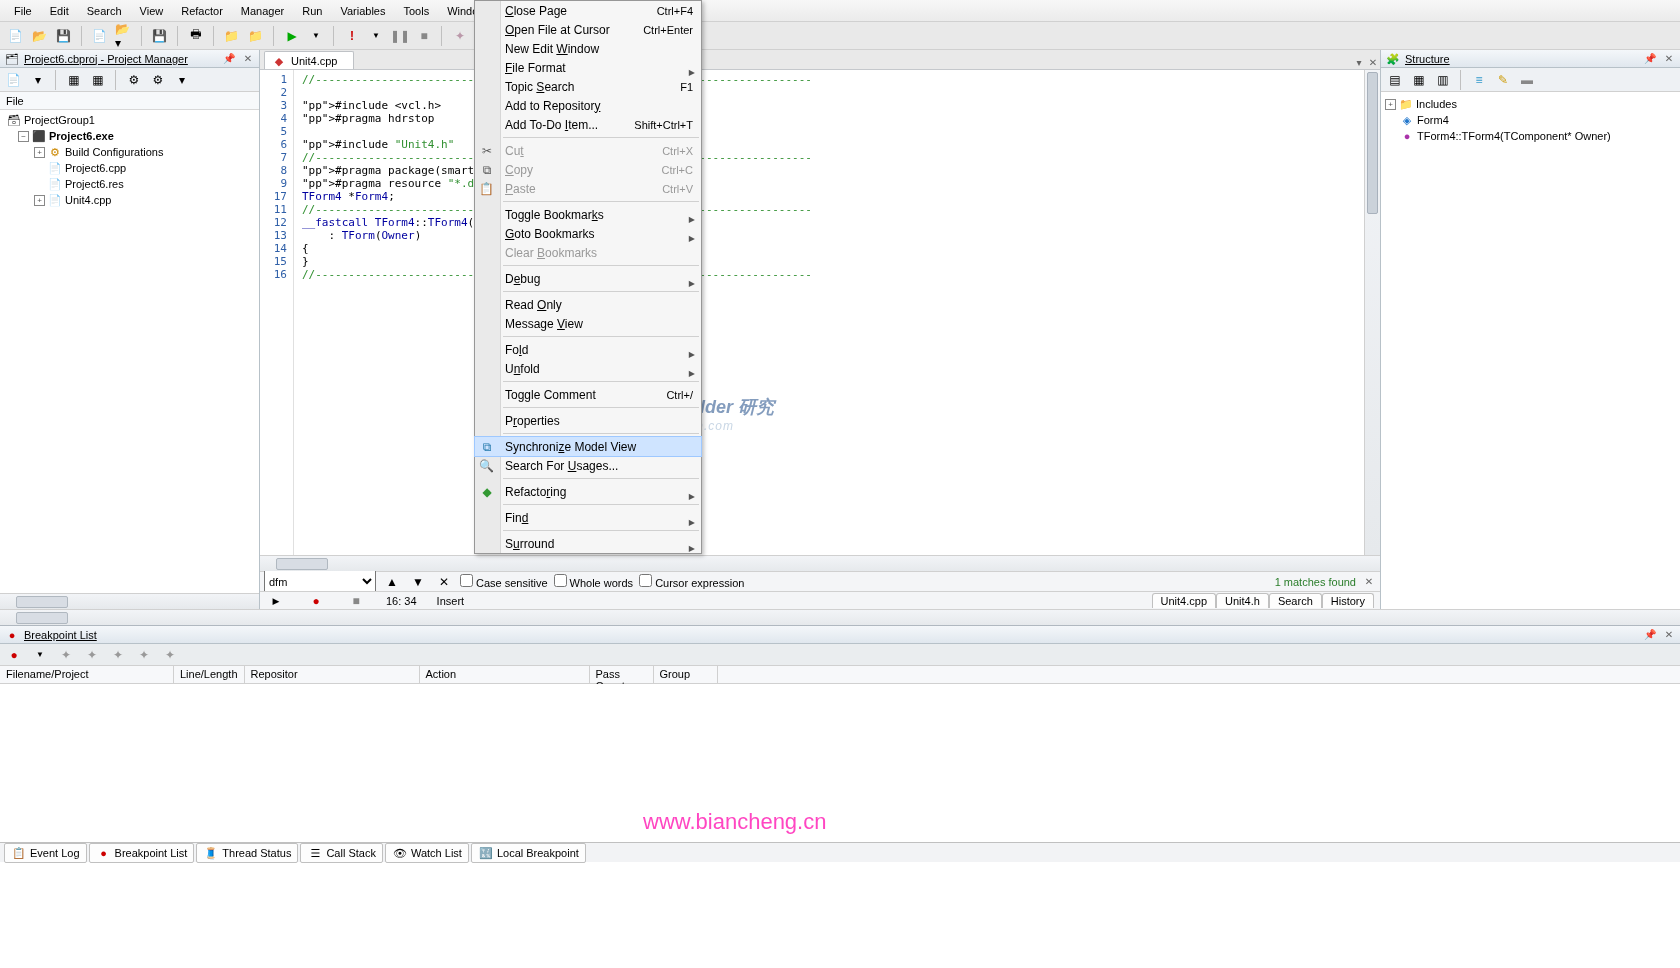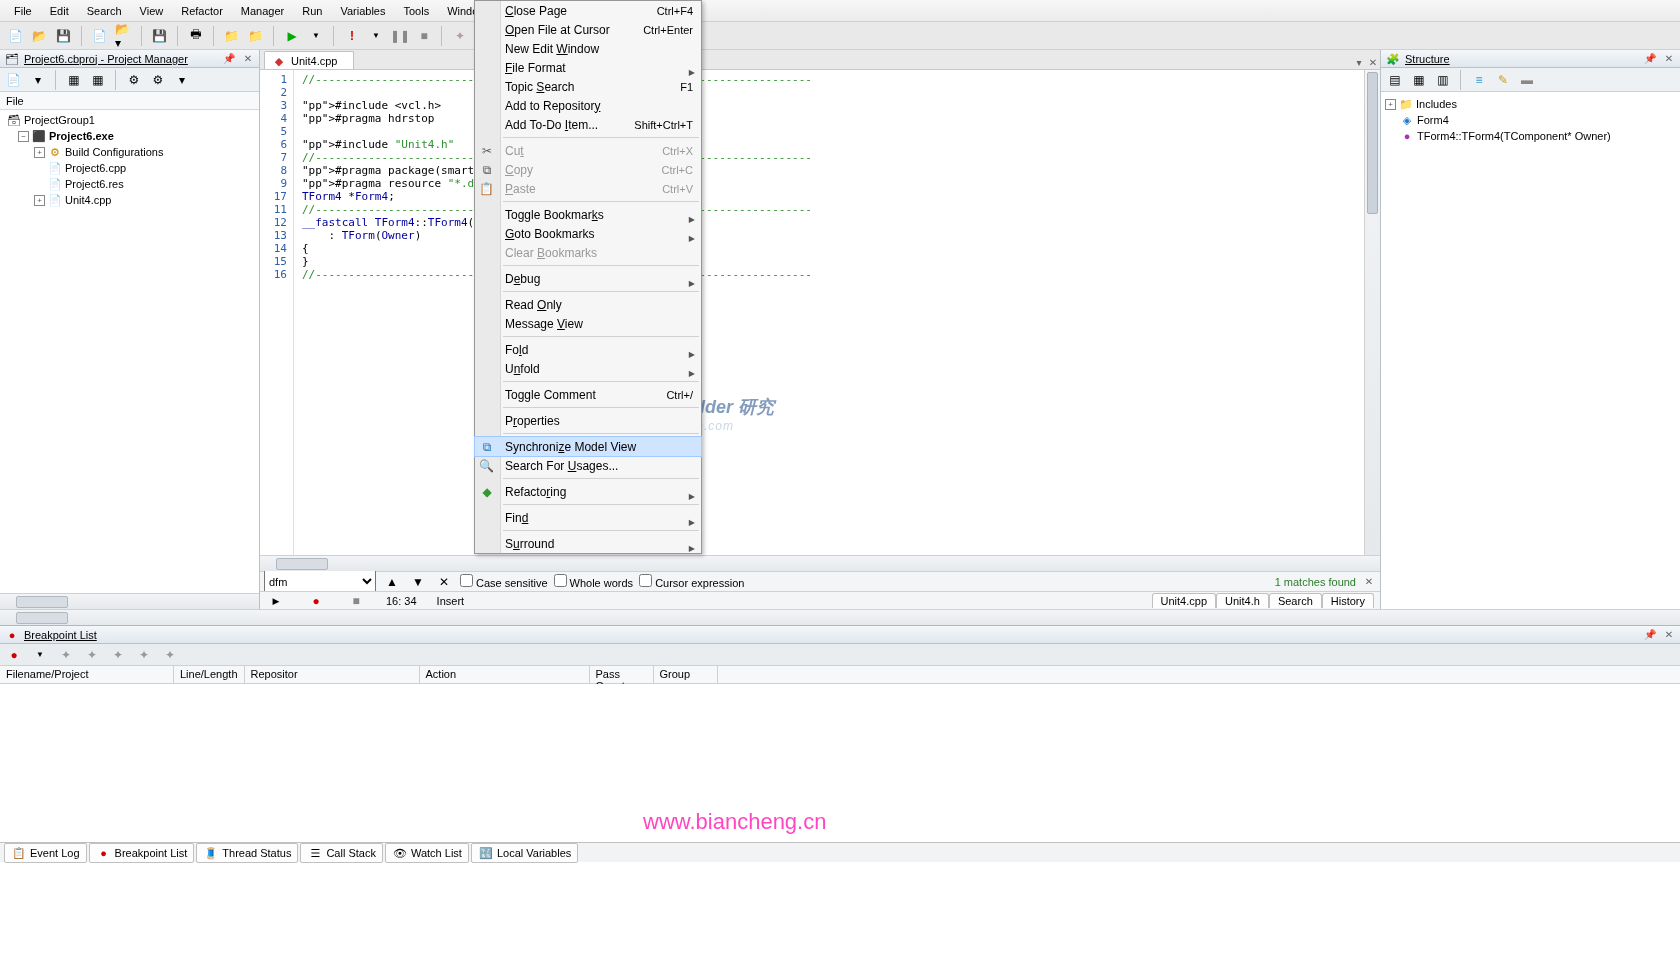--- a/index.html
+++ b/index.html
@@ -310,21 +310,21 @@
   <span class="btab">
       <span class="icon">☰</span>
       <span>Call Stack</span>
     </span>
   <span class="btab">
       <span class="icon">👁</span>
       <span>Watch List</span>
     </span>
   <span class="btab">
       <span class="icon">🔣</span>
-      <span>Local Variables</span>
+      <span>Local Breakpoint</span>
     </span>
 </div>
 
 <div class="ctxmenu">
   <div class="iconcol"></div>
   <div class="mi">
       <span><span class="mn">C</span>lose Page</span>
       <span class="sc">Ctrl+F4</span>
     </div>
   <div class="mi">

